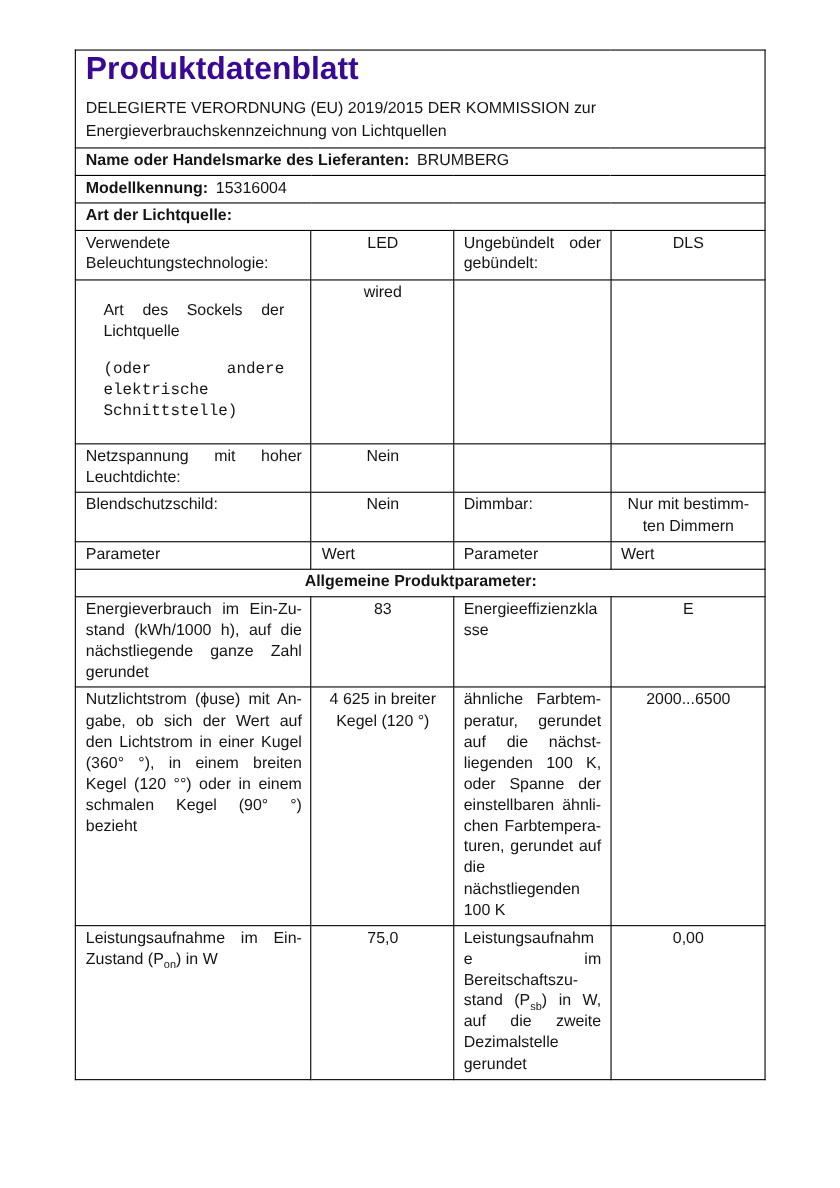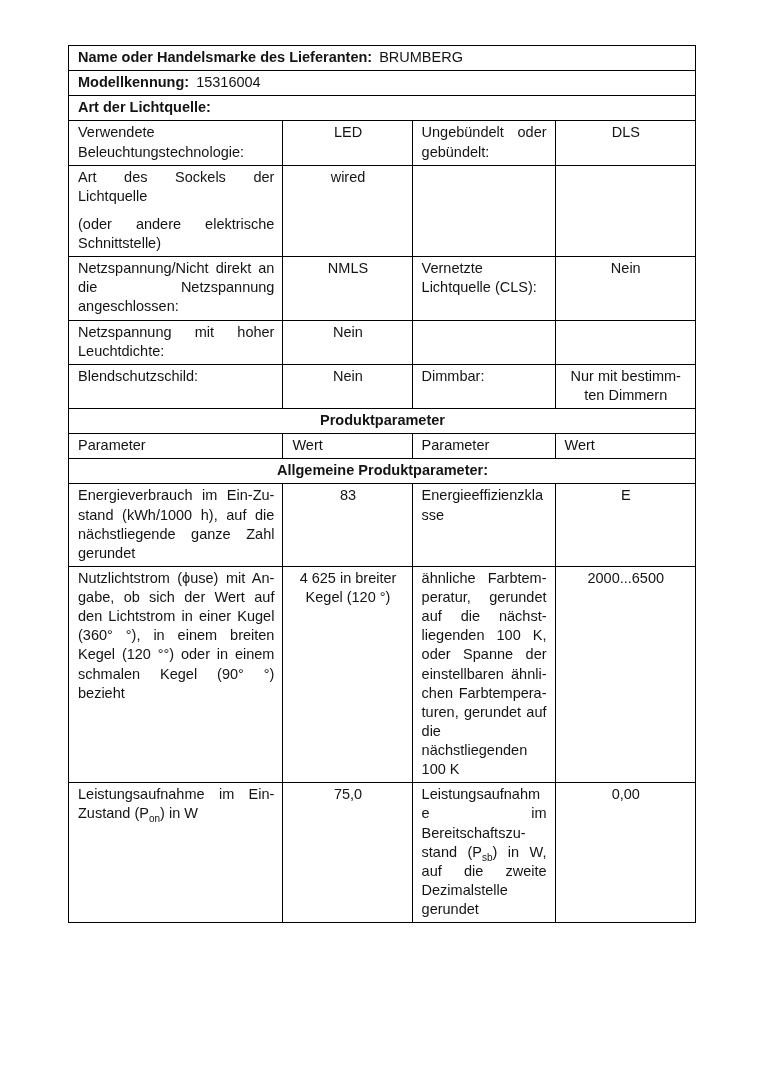--- a/index.html
+++ b/index.html
@@ -49,37 +49,43 @@
   .b { font-weight: bold; }
   .label-cell .val { margin-left: 7px; text-align: right; }
   td.param { text-align: justify; }
   td.val-center { text-align: center; }
   td.section-cell {
     text-align: center;
     font-weight: bold;
     padding: 2px 4px 3px 4px;
   }
   td.colhead { padding: 3px 8px 4px 9px; }
-  p.cellp { margin: 0; }
-  p.cellp + p.cellp { margin-top: 9px; }
+  p.cellp { margin: 16px; }
+  p.cellp + p.cellp { margin-top: 9px; font-family: Liberation Mono, monospace; }
   sub { font-size: 10px; line-height: 0; }
 </style>
 </head>
 <body>
 
 <div class="sheet">
   <table class="datasheet">
     <colgroup>
       <col style="width:34.2%">
       <col style="width:20.6%">
       <col style="width:22.8%">
       <col style="width:22.4%">
     </colgroup>
 
     <tbody>
+        <tr>
+      <td colspan="4" class="title-cell">
+        <h1 class="doc-title" style="color: rgb(58, 9, 148);">Produktdatenblatt</h1>
+        <p class="subtitle">DELEGIERTE VERORDNUNG (EU) 2019/2015 DER KOMMISSION zur Energieverbrauchskennzeichnung von Lichtquellen</p>
+      </td>
+    </tr>
 
     <tr>
       <td colspan="4" class="label-cell">
         <span class="b">Name oder Handelsmarke des Lieferanten:</span><span class="val">BRUMBERG</span>
       </td>
     </tr>
     <tr>
       <td colspan="4" class="label-cell">
         <span class="b">Modellkennung:</span><span class="val">15316004</span>
       </td>
@@ -99,41 +105,32 @@
     <tr>
       <td class="param">
         <p class="cellp">Art des Sockels der Lichtquelle</p>
         <p class="cellp">(oder andere elektrische Schnittstelle)</p>
       </td>
       <td class="val-center">wired</td>
       <td class="param"></td>
       <td class="val-center"></td>
     </tr>
     <tr>
-      <td class="param">Netzspannung/Nicht direkt an die Netzspannung angeschlos­sen:</td>
-      <td class="val-center">NMLS</td>
-      <td class="param">Vernetzte Lichtquel­le (CLS):</td>
-      <td class="val-center">Nein</td>
-    </tr>
-    <tr>
       <td class="param">Netzspannung mit hoher Leucht­dichte:</td>
       <td class="val-center">Nein</td>
       <td class="param"></td>
       <td class="val-center"></td>
     </tr>
     <tr>
       <td class="param">Blendschutzschild:</td>
       <td class="val-center">Nein</td>
       <td class="param">Dimmbar:</td>
       <td class="val-center">Nur mit bestimm­ten Dimmern</td>
     </tr>
 
-    <tr>
-      <td colspan="4" class="section-cell">Produktparameter</td>
-    </tr>
 
     <tr>
       <td class="colhead">Parameter</td>
       <td class="colhead">Wert</td>
       <td class="colhead">Parameter</td>
       <td class="colhead">Wert</td>
     </tr>
 
     <tr>
       <td colspan="4" class="section-cell">Allgemeine Produktparameter:</td>

